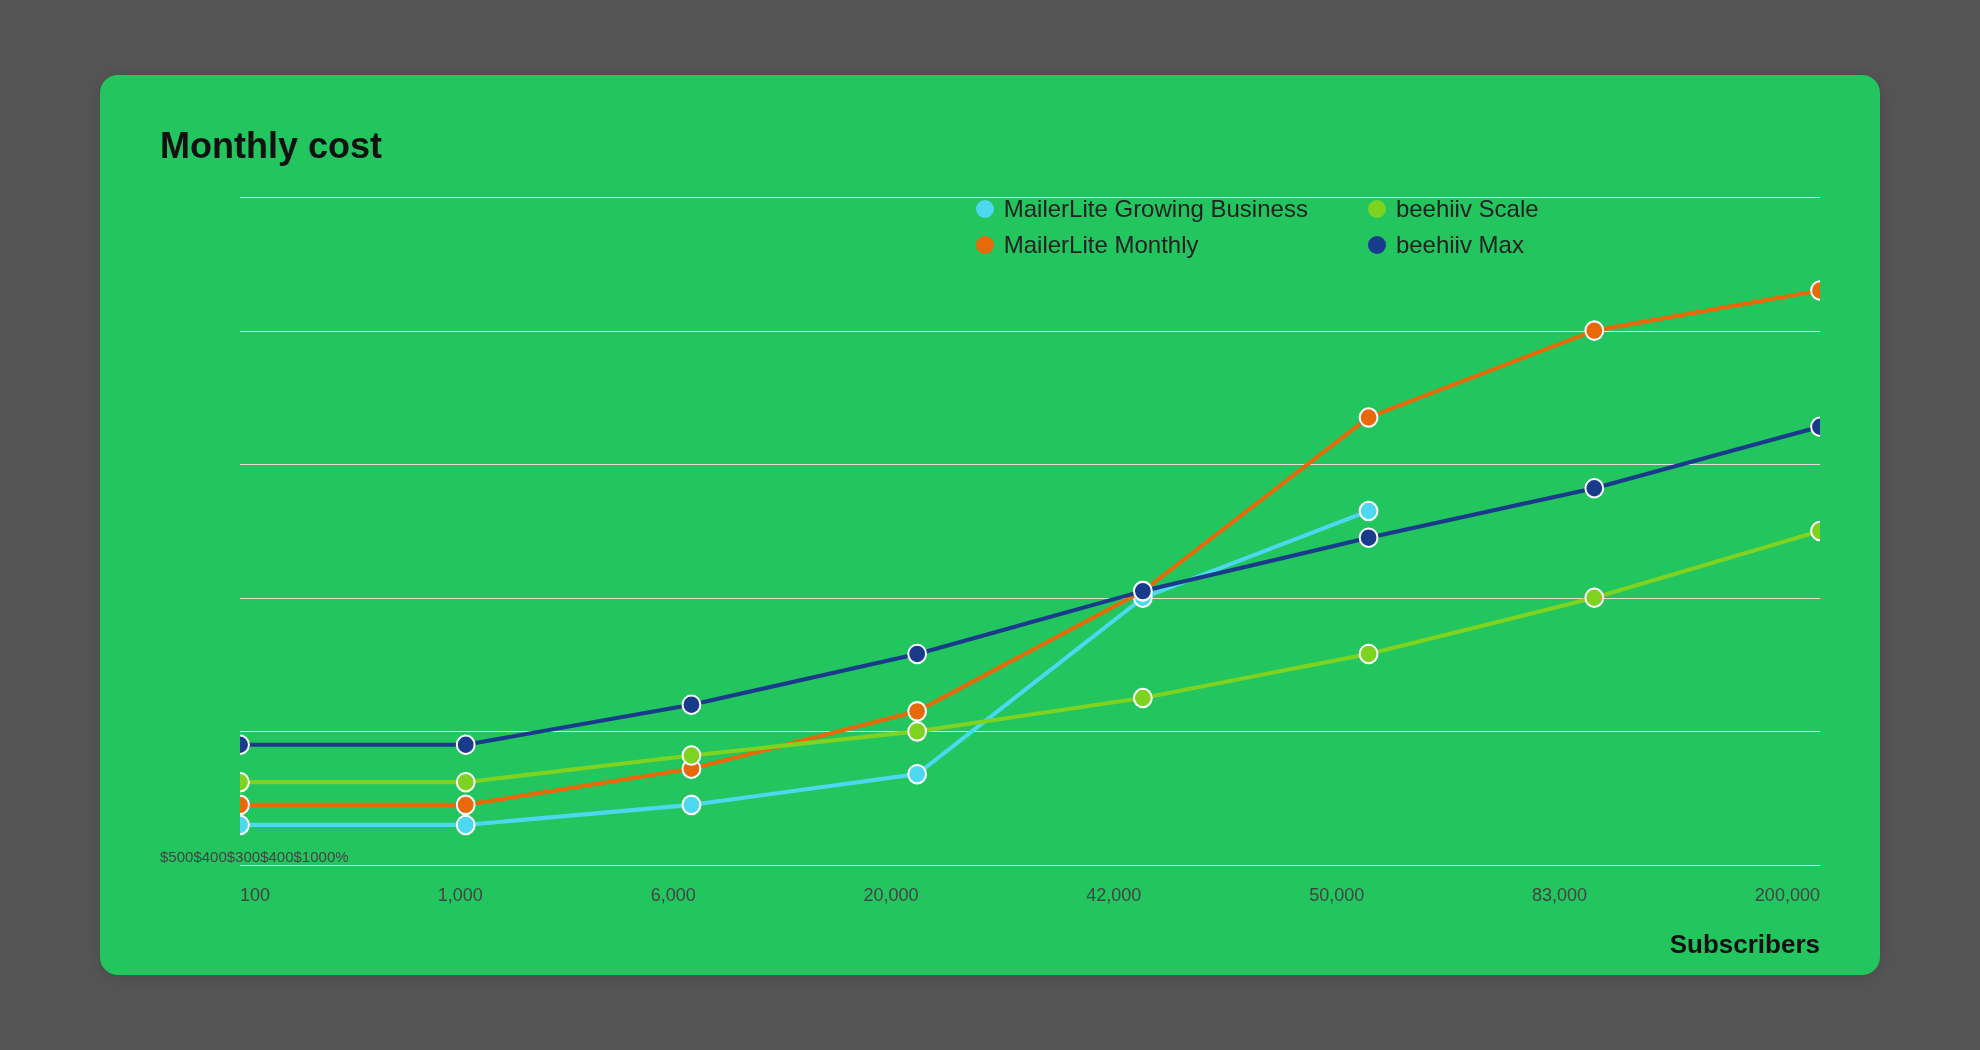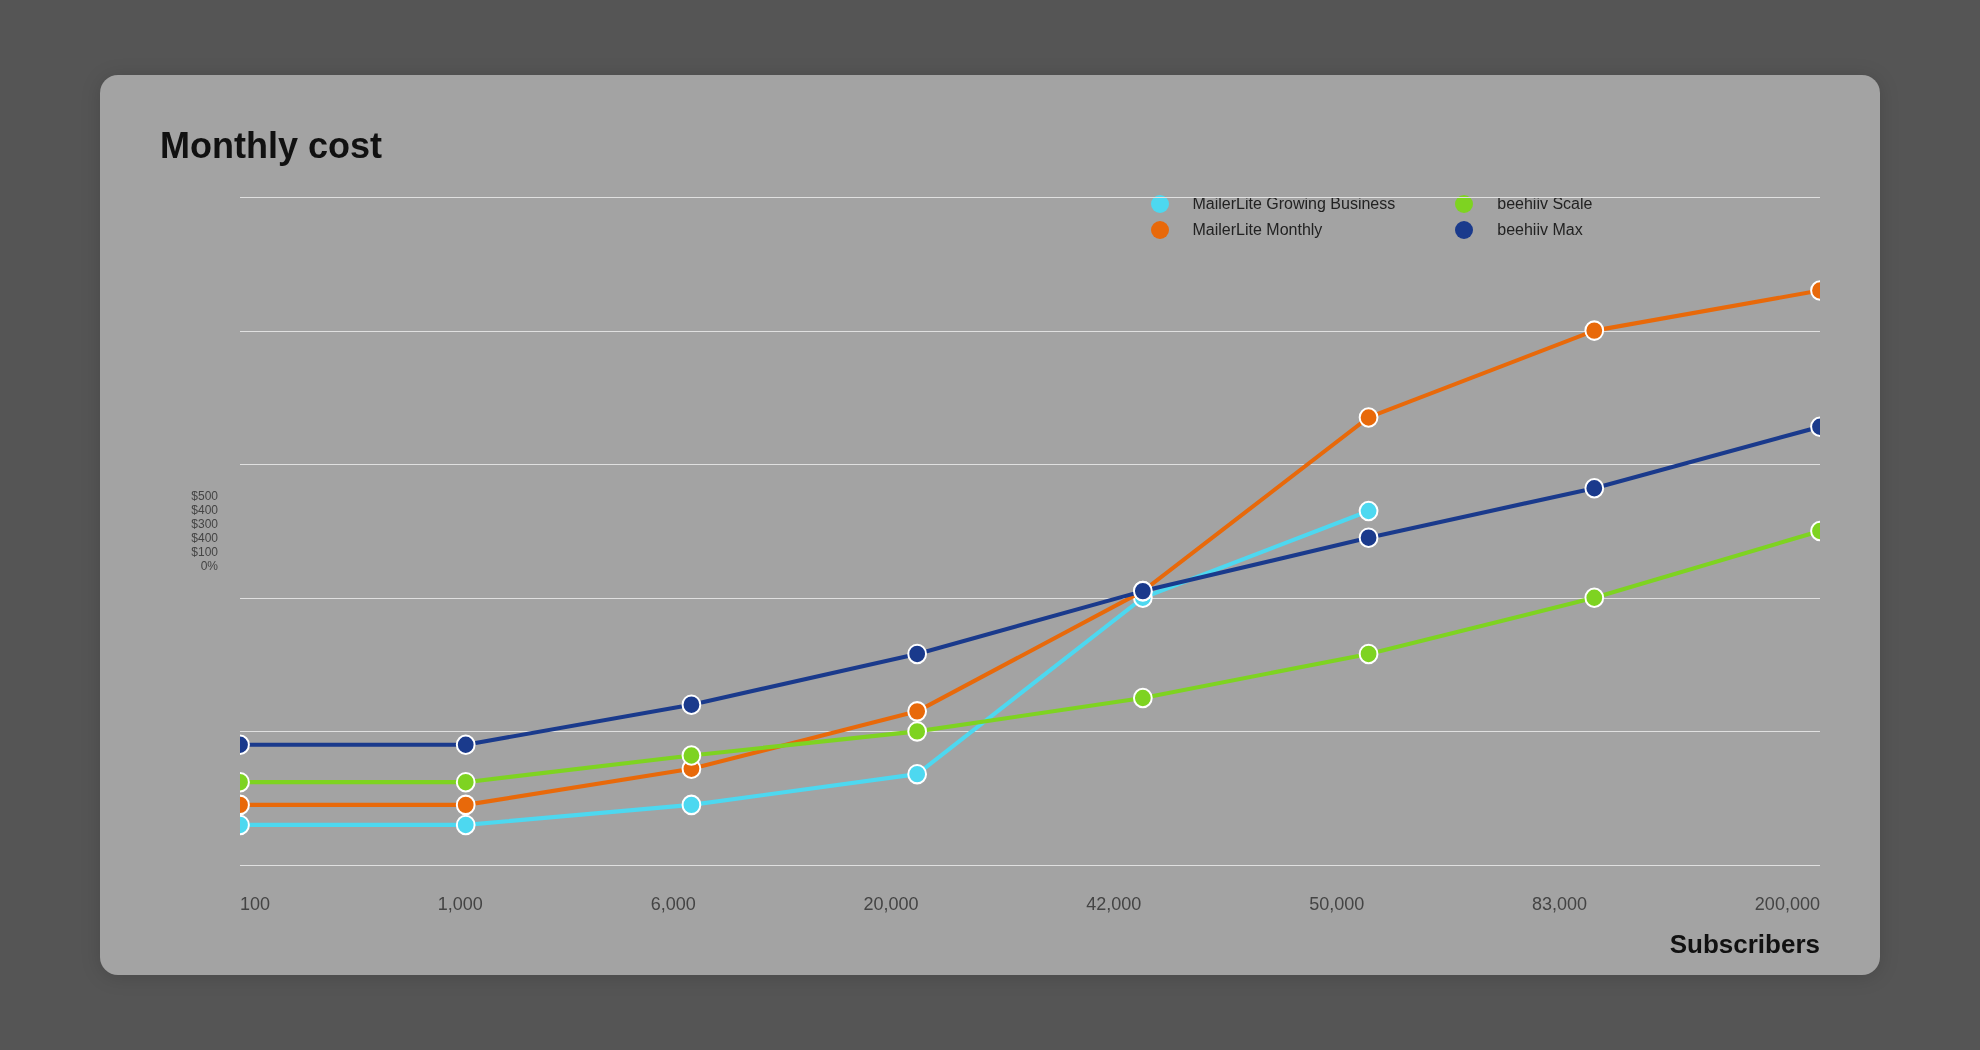--- a/index.html
+++ b/index.html
@@ -6,21 +6,21 @@
     body {
       background: #555;
       display: flex;
       align-items: center;
       justify-content: center;
       width: 1980px;
       height: 1050px;
       font-family: -apple-system, BlinkMacSystemFont, 'Segoe UI', Arial, sans-serif;
     }
     .card {
-      background: #a3a3a3;
+      background: #22c55e;
       border-radius: 18px;
       width: 1780px;
       height: 900px;
       padding: 50px 60px 60px 60px;
       display: flex;
       flex-direction: column;
       box-shadow: 0 2px 20px rgba(0,0,0,0.15);
     }
     .chart-title {
       font-size: 36px;
@@ -32,22 +32,22 @@
       display: grid;
       grid-template-columns: 1fr 1fr;
       gap: 8px 60px;
       position: absolute;
       right: 120px;
       top: 70px;
     }
     .legend-item {
       display: flex;
       align-items: center;
-      gap: 24px;
-      font-size: 16px;
+      gap: 10px;
+      font-size: 24px;
       color: #222;
     }
     .legend-dot {
       width: 18px;
       height: 18px;
       border-radius: 50%;
       flex-shrink: 0;
     }
     .chart-area {
       flex: 1;
@@ -59,25 +59,25 @@
       width: 100%;
       height: 100%;
     }
     .y-axis-labels {
       position: absolute;
       left: 0;
       top: 0;
       bottom: 50px;
       width: 70px;
       display: flex;
-      flex-direction: column;
-      justify-content: center;
+      flex-direction: row;
+      justify-content: flex-start;
       align-items: flex-end;
       padding-right: 12px;
-      font-size: 12px;
+      font-size: 15px;
       color: #444;
     }
     .grid-area {
       position: absolute;
       left: 80px;
       right: 0;
       top: 0;
       bottom: 50px;
     }
     .grid-line {
@@ -86,21 +86,21 @@
       right: 0;
       border-top: 1px solid #e0e0e0;
     }
     .x-axis-labels {
       position: absolute;
       left: 80px;
       right: 0;
       bottom: 0;
       height: 40px;
       display: flex;
-      align-items: flex-end;
+      align-items: center;
       justify-content: space-between;
       font-size: 18px;
       color: #444;
     }
     .x-axis-title {
       text-align: right;
       font-size: 26px;
       font-weight: 700;
       color: #111;
       margin-top: 8px;

